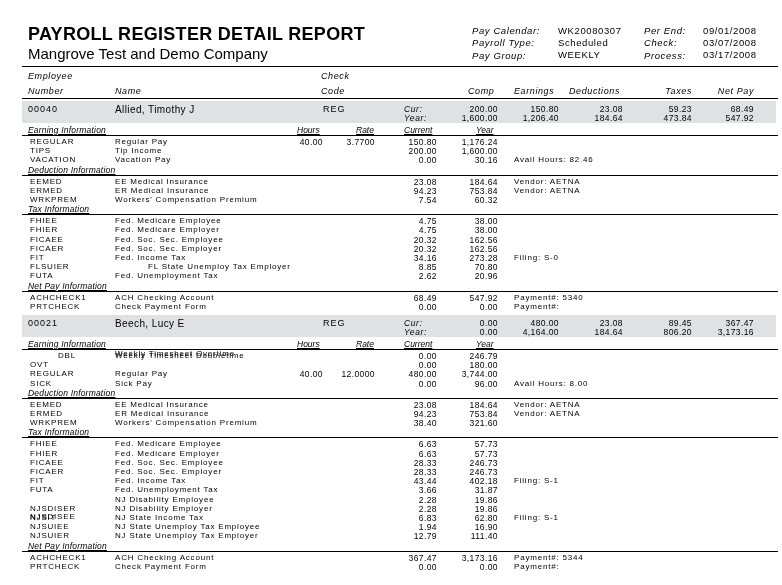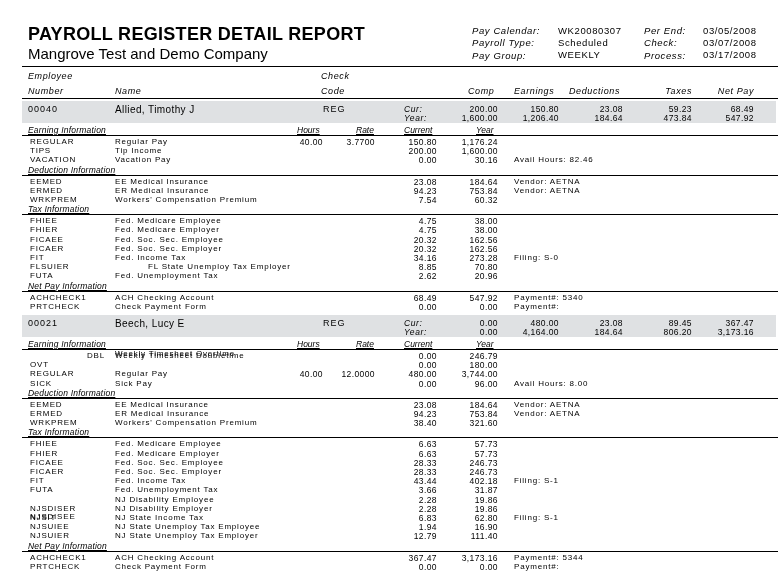--- a/index.html
+++ b/index.html
@@ -29,21 +29,21 @@
 <div class="abs subtitle">Mangrove Test and Demo Company</div>
 
 <div class="abs meta-label" style="left:472px;top:25px;">Pay Calendar:</div>
 <div class="abs meta-val" style="left:558px;top:25px;">WK20080307</div>
 <div class="abs meta-label" style="left:472px;top:37px;">Payroll Type:</div>
 <div class="abs meta-val" style="left:558px;top:37px;">Scheduled</div>
 <div class="abs meta-label" style="left:472px;top:50px;">Pay Group:</div>
 <div class="abs meta-val" style="left:558px;top:49px;">WEEKLY</div>
 
 <div class="abs meta-label" style="left:644px;top:25px;">Per End:</div>
-<div class="abs meta-val" style="left:703px;top:25px;">03/05/2008</div>
+<div class="abs meta-val" style="left:703px;top:25px;">09/01/2008</div>
 <div class="abs meta-label" style="left:644px;top:37px;">Check:</div>
 <div class="abs meta-val" style="left:703px;top:37px;">03/07/2008</div>
 <div class="abs meta-label" style="left:644px;top:50px;">Process:</div>
 <div class="abs meta-val" style="left:703px;top:49px;">03/17/2008</div>
 
 <div class="hr" style="left:22px;top:66px;width:756px;"></div>
 
 <div class="abs colhdr" style="left:28px;top:71px;">Employee</div>
 <div class="abs colhdr" style="left:28px;top:86px;">Number</div>
 <div class="abs colhdr" style="left:115px;top:86px;">Name</div>
@@ -183,21 +183,21 @@
     <div class="abs num r" style="left:622px;width:70px;top:317.99999999999994px;">89.45</div>
     <div class="abs num r" style="left:622px;width:70px;top:326.99999999999994px;">806.20</div>
     <div class="abs num r" style="left:684px;width:70px;top:317.99999999999994px;">367.47</div>
     <div class="abs num r" style="left:684px;width:70px;top:326.99999999999994px;">3,173.16</div>
     <div class="abs sec" style="left:28px;top:338.99999999999994px;">Earning Information</div>
     <div class="abs sechdr" style="left:297px;top:338.99999999999994px;">Hours</div>
     <div class="abs sechdr" style="left:356px;top:338.99999999999994px;">Rate</div>
     <div class="abs sechdr" style="left:404px;top:338.99999999999994px;">Current</div>
     <div class="abs sechdr" style="left:476px;top:338.99999999999994px;">Year</div>
     <div class="hr" style="left:22px;top:348.99999999999994px;width:756px;"></div>
-    <div class="abs small" style="left:43px;top:350.99999999999994px;padding-left:44px;">DBL</div>
+    <div class="abs small" style="left:14px;top:350.99999999999994px;padding-left:44px;">DBL</div>
     <div class="abs small" style="left:115px;top:350.99999999999994px;">Weekly Timesheet Doubletime</div>
     <div class="abs num r" style="left:273px;width:50px;top:350.99999999999994px;"></div>
     <div class="abs num r" style="left:325px;width:50px;top:350.99999999999994px;"></div>
     <div class="abs num r" style="left:377px;width:60px;top:350.99999999999994px;">0.00</div>
     <div class="abs num r" style="left:438px;width:60px;top:350.99999999999994px;">246.79</div>
     <div class="abs small" style="left:514px;top:350.99999999999994px;"></div>
     <div class="abs small" style="left:30px;top:360.19999999999993px;">OVT</div>
     <div class="abs small" style="left:115px;top:349px;">Weekly Timesheet Overtime</div>
     <div class="abs num r" style="left:273px;width:50px;top:360.19999999999993px;"></div>
     <div class="abs num r" style="left:325px;width:50px;top:360.19999999999993px;"></div>

